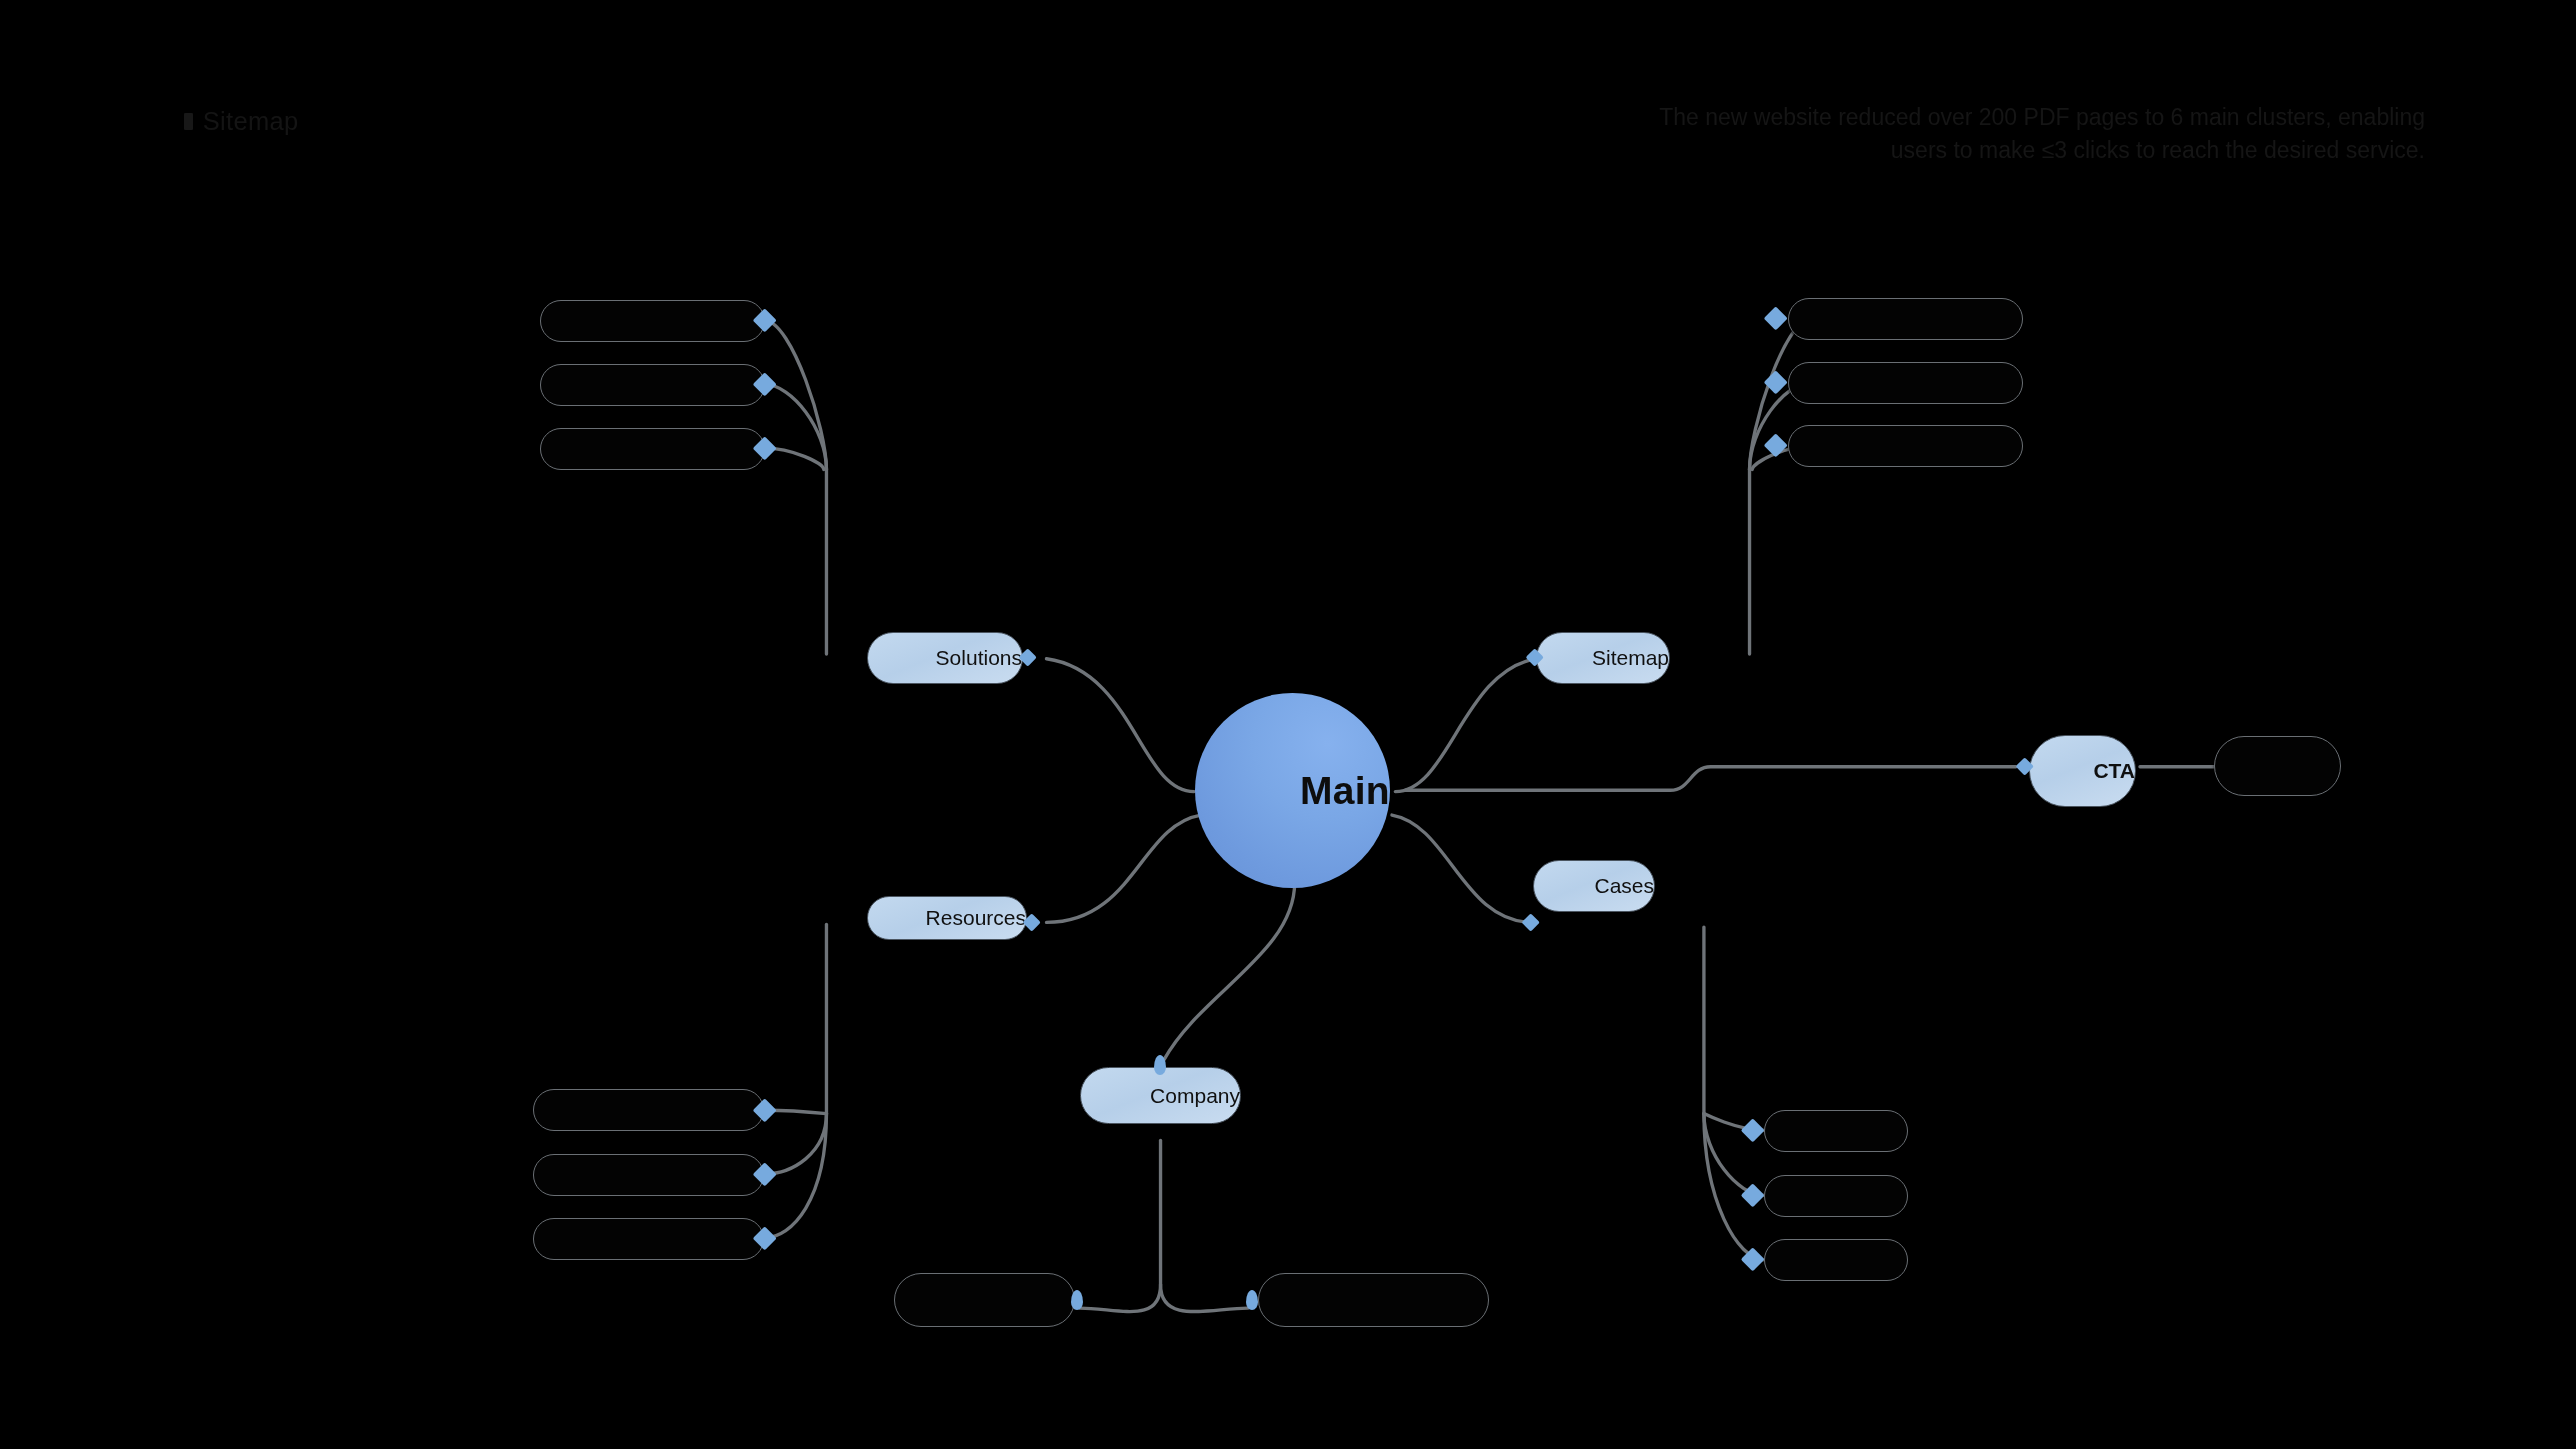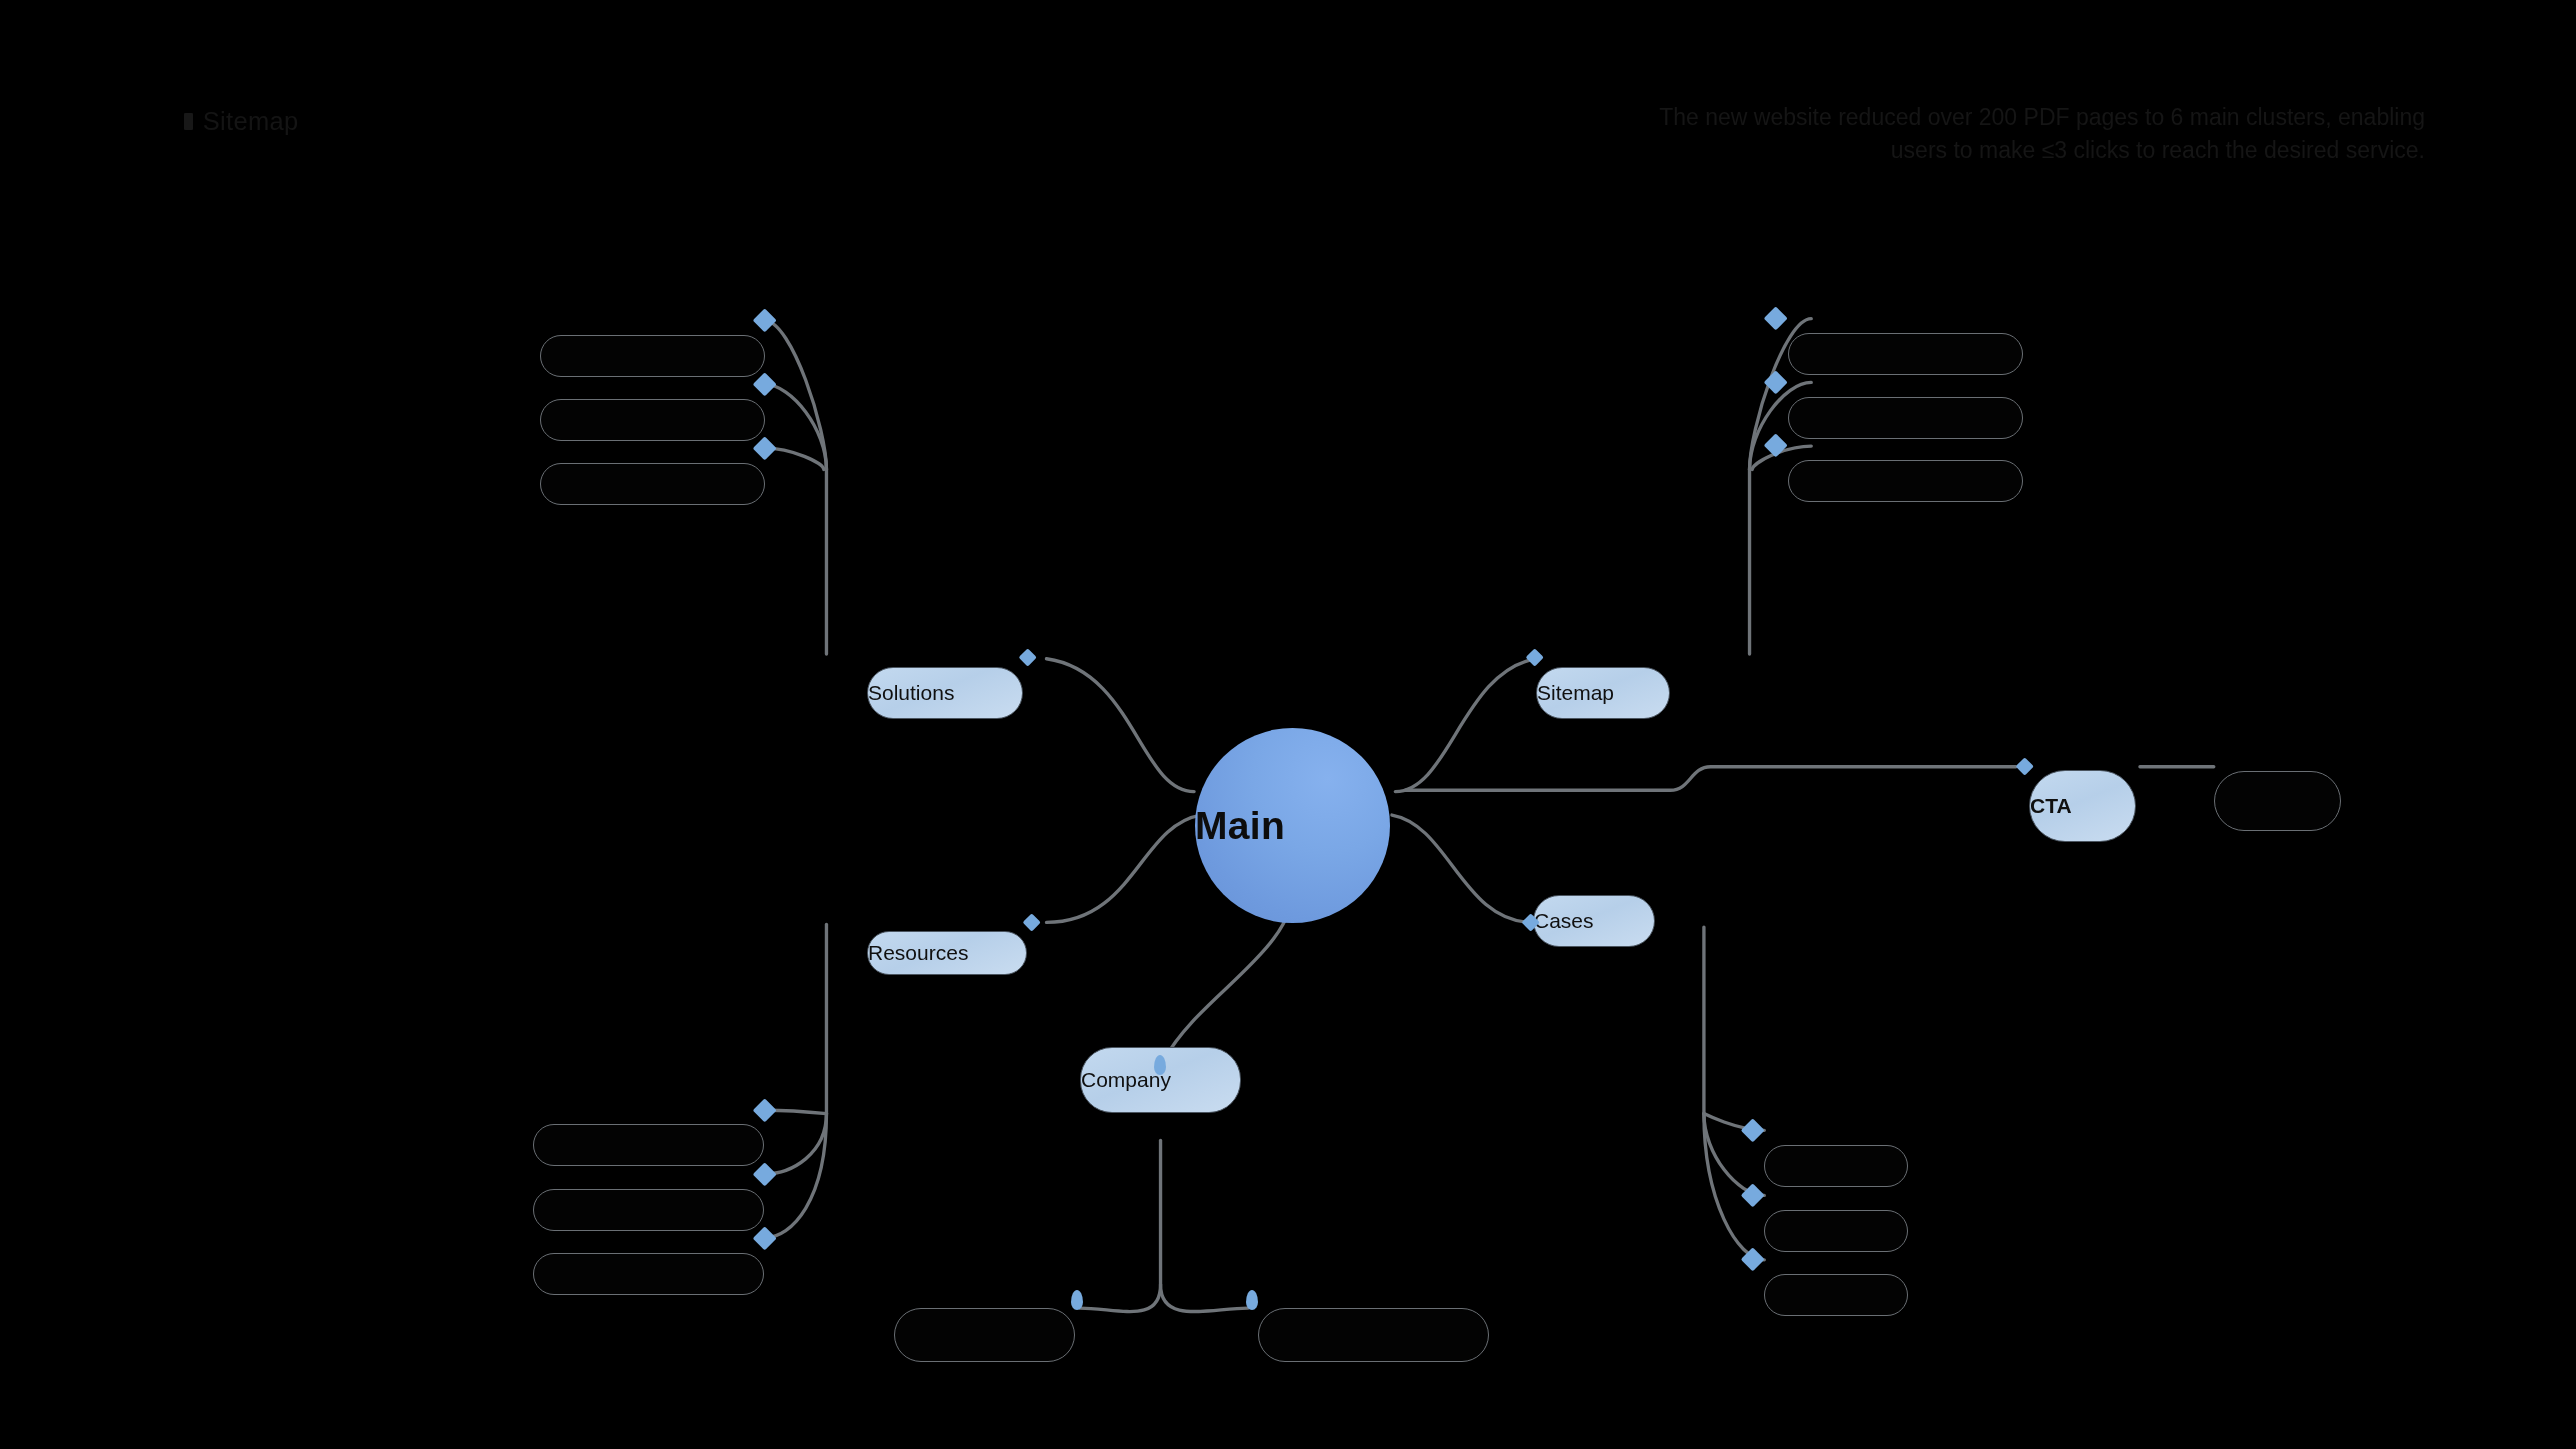--- a/index.html
+++ b/index.html
@@ -11,21 +11,21 @@
 
   .hdr-left{position:absolute;left:184px;top:107px;display:flex;align-items:center;gap:9.4px;}
   .hdr-mark{width:9.4px;height:17.4px;background:#181818;border-radius:1.3px;}
   .hdr-title{font-size:25.5px;color:#141414;letter-spacing:0.3px;white-space:nowrap;}
 
   .hdr-right{position:absolute;right:151px;top:101px;width:852px;text-align:right;
              font-size:23px;line-height:1.45;color:#151515;}
 
   
   .node{position:absolute;box-sizing:border-box;display:flex;align-items:center;
-        justify-content:flex-start;text-align:center;margin-top:35px;}
+        justify-content:flex-end;text-align:center;}
 
   .main-node{border-radius:50%;
     background:radial-gradient(circle at 68% 26%, #86b1ee 0%, #7aa7e6 38%, #6e9ade 72%, #6691d6 100%);
     color:#0d0d0d;font-size:39px;letter-spacing:0.3px;}
 
   .branch{border-radius:670px;
     background:linear-gradient(158deg,#c3d9ef 0%,#b6cfe9 45%,#c9dcf0 100%);
     border:1.3px solid #4b5560;color:#101010;font-size:21px;
     box-shadow:0 1.3px 3.4px rgba(0,0,0,.55);}
 
@@ -114,21 +114,21 @@
   <div class="node branch" style="left:867px;top:896px;width:160px;height:44px;">
     <span>Resources</span>
   </div>
   <div class="diamond sm" style="left:1025px;top:916px;"></div>
 
   <div class="node branch" style="left:1533px;top:860px;width:122px;height:52px;">
     <span>Cases</span>
   </div>
   <div class="diamond sm" style="left:1524px;top:916px;"></div>
 
-  <div class="node branch" style="left:1080px;top:1012px;width:161px;height:66px;border-radius:32px;">
+  <div class="node branch" style="left:1080px;top:1067px;width:161px;height:57px;border-radius:32px;">
     <span>Company</span>
   </div>
   <div class="diamond tall" style="left:1154px;top:1055px;"></div>
 
   <div class="node branch" style="left:2029px;top:735px;width:107px;height:72px;font-weight:bold;">
     <span>CTA</span>
   </div>
   <div class="diamond sm" style="left:2018px;top:760px;"></div>
 
   <div class="node leaf" style="left:540px;top:300px;width:225px;height:42px;">

